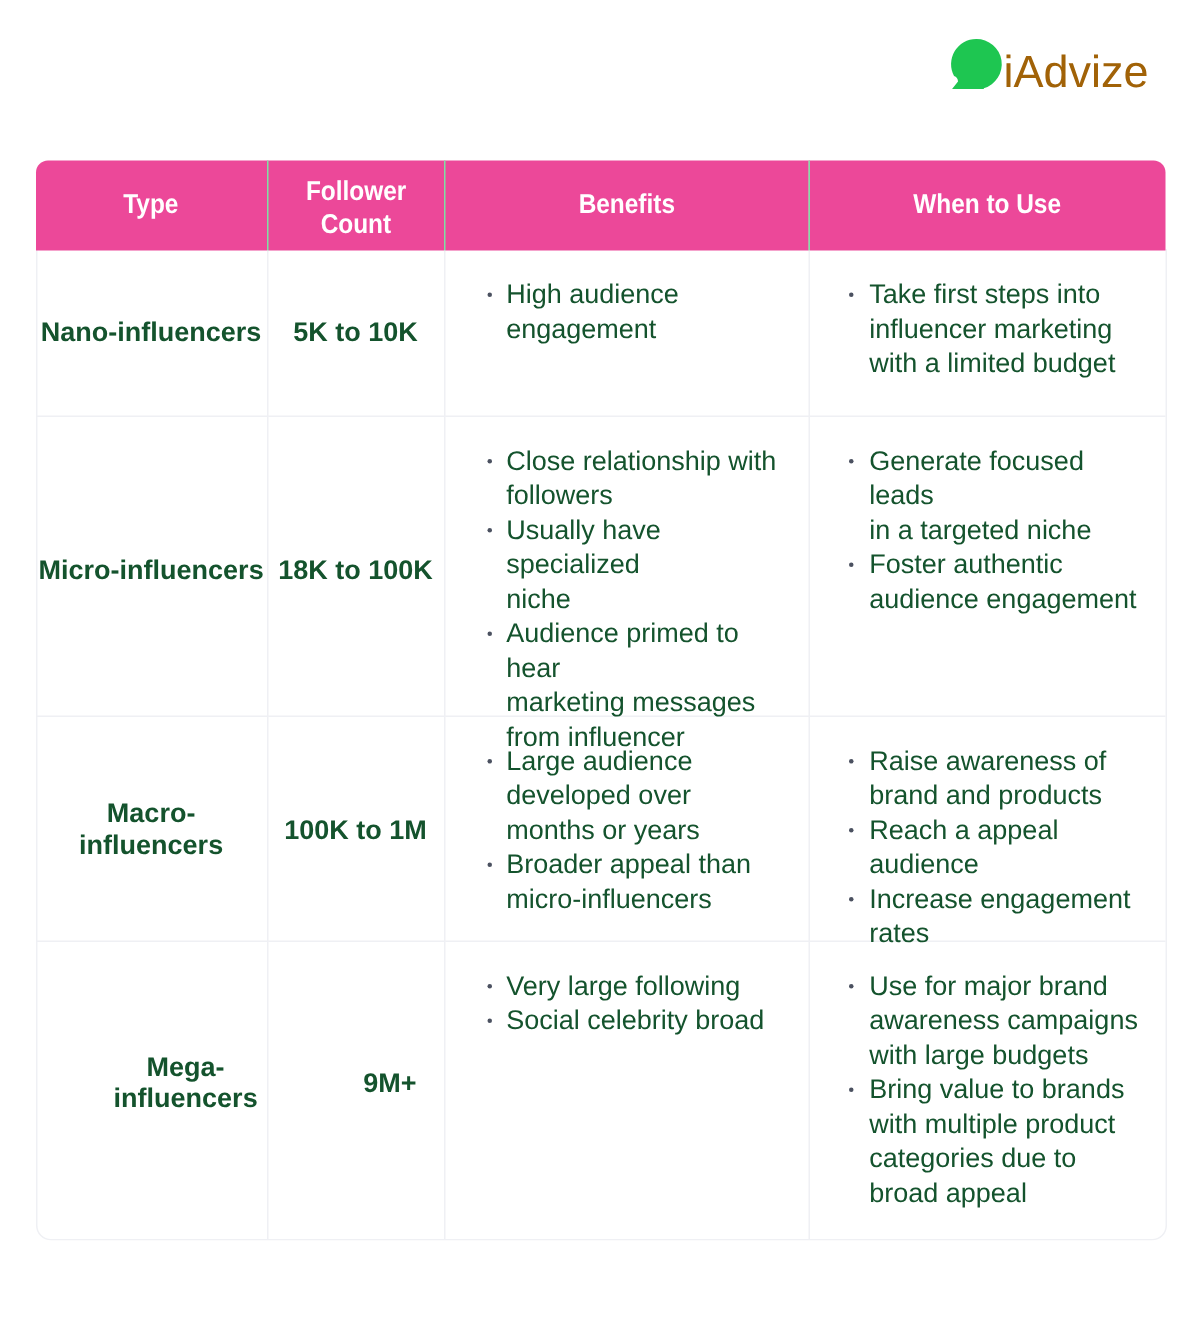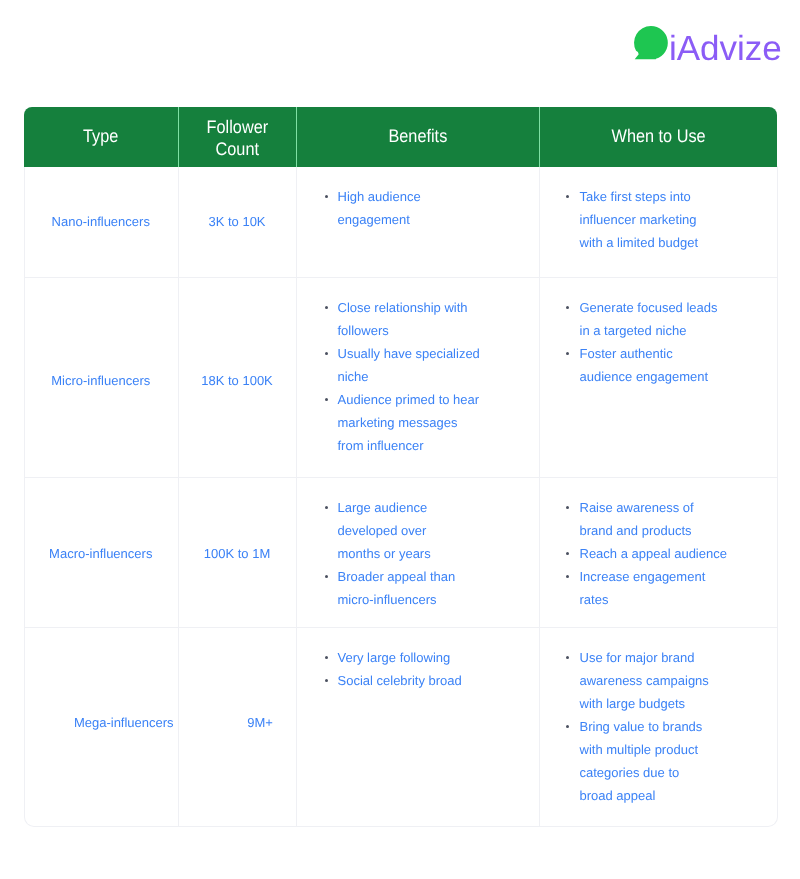--- a/index.html
+++ b/index.html
@@ -30,82 +30,82 @@
     position: absolute;
     left: 4px; top: 6px;
     width: 34.6px; height: 34.6px;
     display: block;
     overflow: visible;
   }
   .logo-word {
     position: absolute;
     left: 39px;
     top: 5px;
-    font-size: 35px;
+    font-size: 30px;
     font-weight: 500;
-    color: #8b5cf6;
+    color: #a16207;
     letter-spacing: 0px;
     line-height: 48px;
     white-space: nowrap;
   }
 
   
   .table {
     position: absolute;
     left: 24px;
     top: 107px;
     width: 753px;
     border-collapse: collapse;
     table-layout: fixed;
   }
   .table th, .table td { padding: 0; vertical-align: middle; }
 
   thead th {
-    background: #15803d;
+    background: #ec4899;
     color: #ffffff;
     font-size: 18.2px;
-    font-weight: 400;
+    font-weight: 700;
     text-align: center;
     height: 60px;
     line-height: 22px;
   }
   thead th { border-right: 1px solid #7fe0a4; }
   thead th:last-child { border-right: 0; }
   thead th span { display: inline-block; transform: scaleX(0.895); transform-origin: center; }
   thead th.single span { position: relative; top: -1px; }
   thead th:not(.single) span { position: relative; top: 1px; }
   thead th:first-child { border-top-left-radius: 8px; }
   thead th:last-child { border-top-right-radius: 8px; }
 
   tbody td {
     border-right: 1px solid #eff0f4;
     border-bottom: 1px solid #eff0f4;
-    color: #3b82f6;
-    font-size: 13px;
+    color: #14532d;
+    font-size: 18px;
   }
   tbody td:first-child { border-left: 0; }
   tbody td:last-child { border-right: 0; }
   tbody tr:last-child td { border-bottom: 0; padding-left: 46px; }
 
   
   .table-outline {
     position: absolute;
     left: 24px;
     top: 166px;
     width: 752px;
     height: 660px;
     border: 1px solid #eff0f4;
     border-top: 0;
     border-bottom-left-radius: 10px;
     border-bottom-right-radius: 10px;
     pointer-events: none;
   }
 
   .c-type, .c-count { text-align: center; }
-  .c-type span, .c-count span { display: inline-block; position: relative; }
+  .c-type span, .c-count span { display: inline-block; position: relative; font-weight: bold; }
   tr.r0 .c-type span, tr.r0 .c-count span { top: -0.5px; }
   tr.r1 .c-type span, tr.r1 .c-count span { top: 2.5px; }
   tr.r2 .c-type span, tr.r2 .c-count span { top: 0.5px; }
   tr.r3 .c-type span, tr.r3 .c-count span { top: -5px; }
 
   tbody tr.r0 td { height: 110px; }
   tbody tr.r1 td { height: 199px; }
   tbody tr.r2 td { height: 149px; }
   tbody tr.r3 td { height: 198px; }
 
@@ -158,21 +158,21 @@
       <tr data-name="header-row">
         <th data-name="col-header-type" class="single"><span data-name="column-header-label">Type</span></th>
         <th data-name="col-header-follower-count"><span data-name="column-header-label">Follower</span><br><span data-name="column-header-label">Count</span></th>
         <th data-name="col-header-benefits" class="single"><span data-name="column-header-label">Benefits</span></th>
         <th data-name="col-header-when-to-use" class="single"><span data-name="column-header-label">When to Use</span></th>
       </tr>
     </thead>
     <tbody data-name="table-body">
         <tr class="r0" data-name="table-row">
           <td class="c-type" data-name="cell-type"><span data-name="type-label">Nano-influencers</span></td>
-          <td class="c-count" data-name="cell-follower-count"><span data-name="follower-count-label">3K to 10K</span></td>
+          <td class="c-count" data-name="cell-follower-count"><span data-name="follower-count-label">5K to 10K</span></td>
           <td class="c-bullets" data-name="cell-benefits">
             <ul class="bul">
               <li data-name="list-item">High audience<br>engagement</li>
             </ul>
           </td>
           <td class="c-bullets" data-name="cell-when-to-use">
             <ul class="bul">
               <li data-name="list-item">Take first steps into<br>influencer marketing<br>with a limited budget</li>
             </ul>
           </td>

